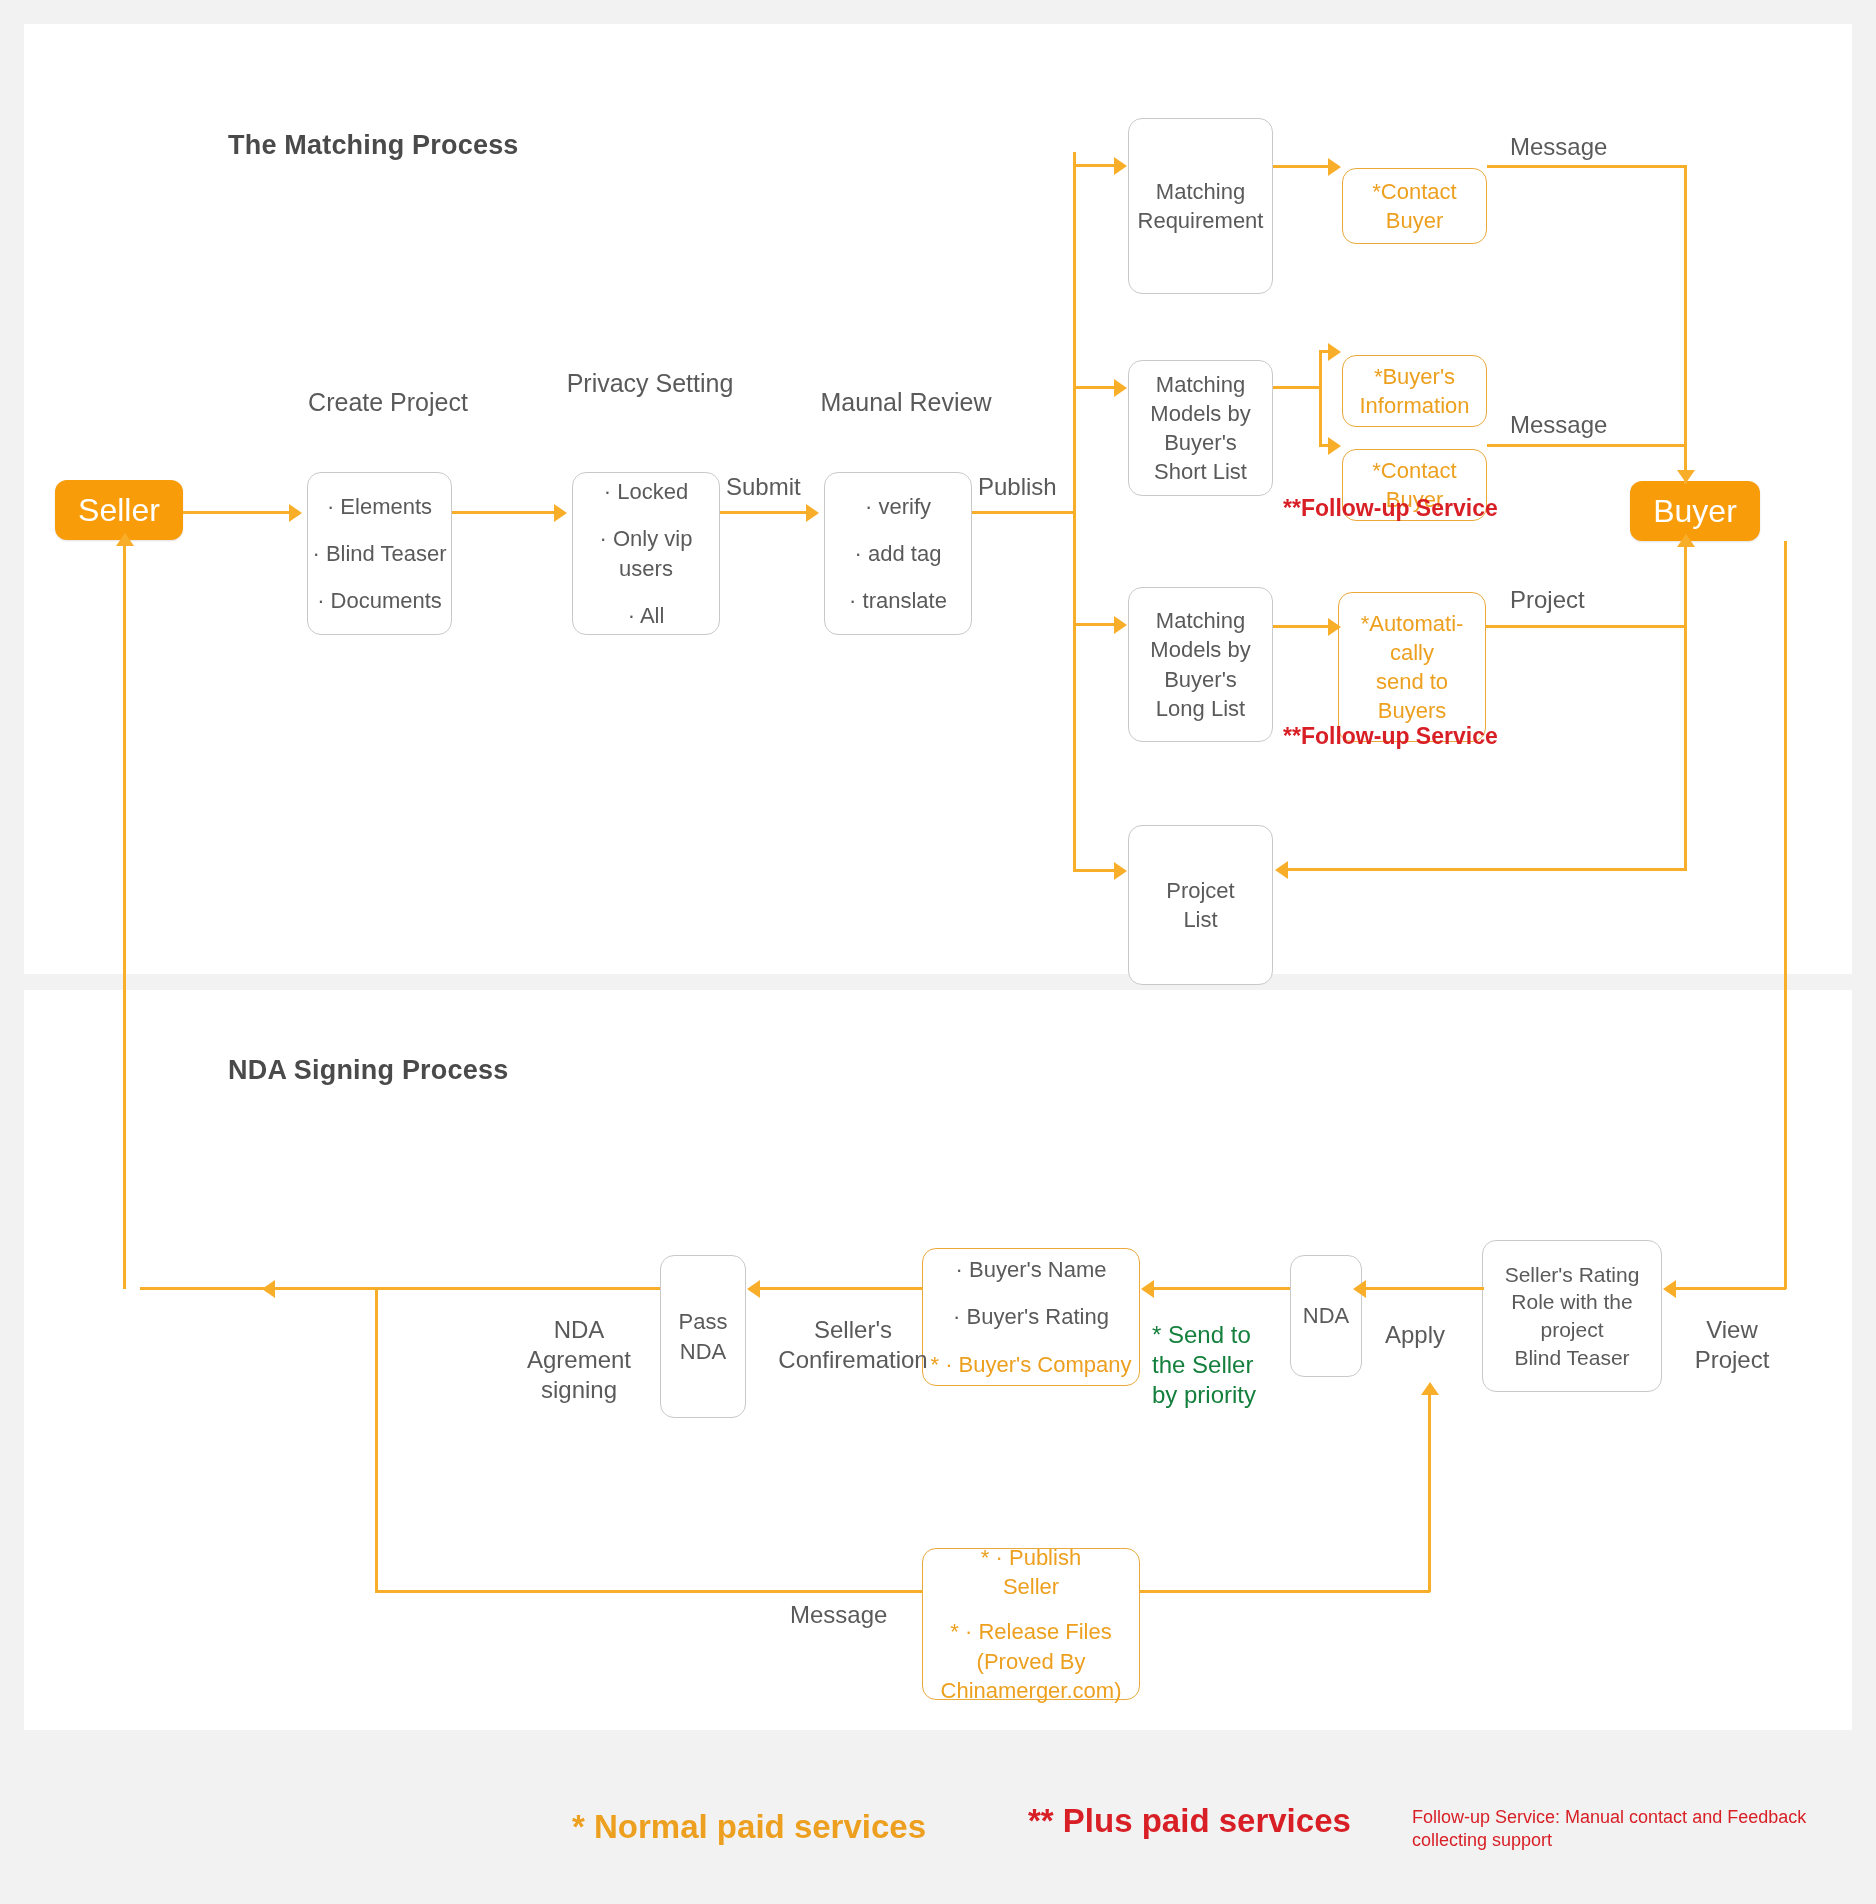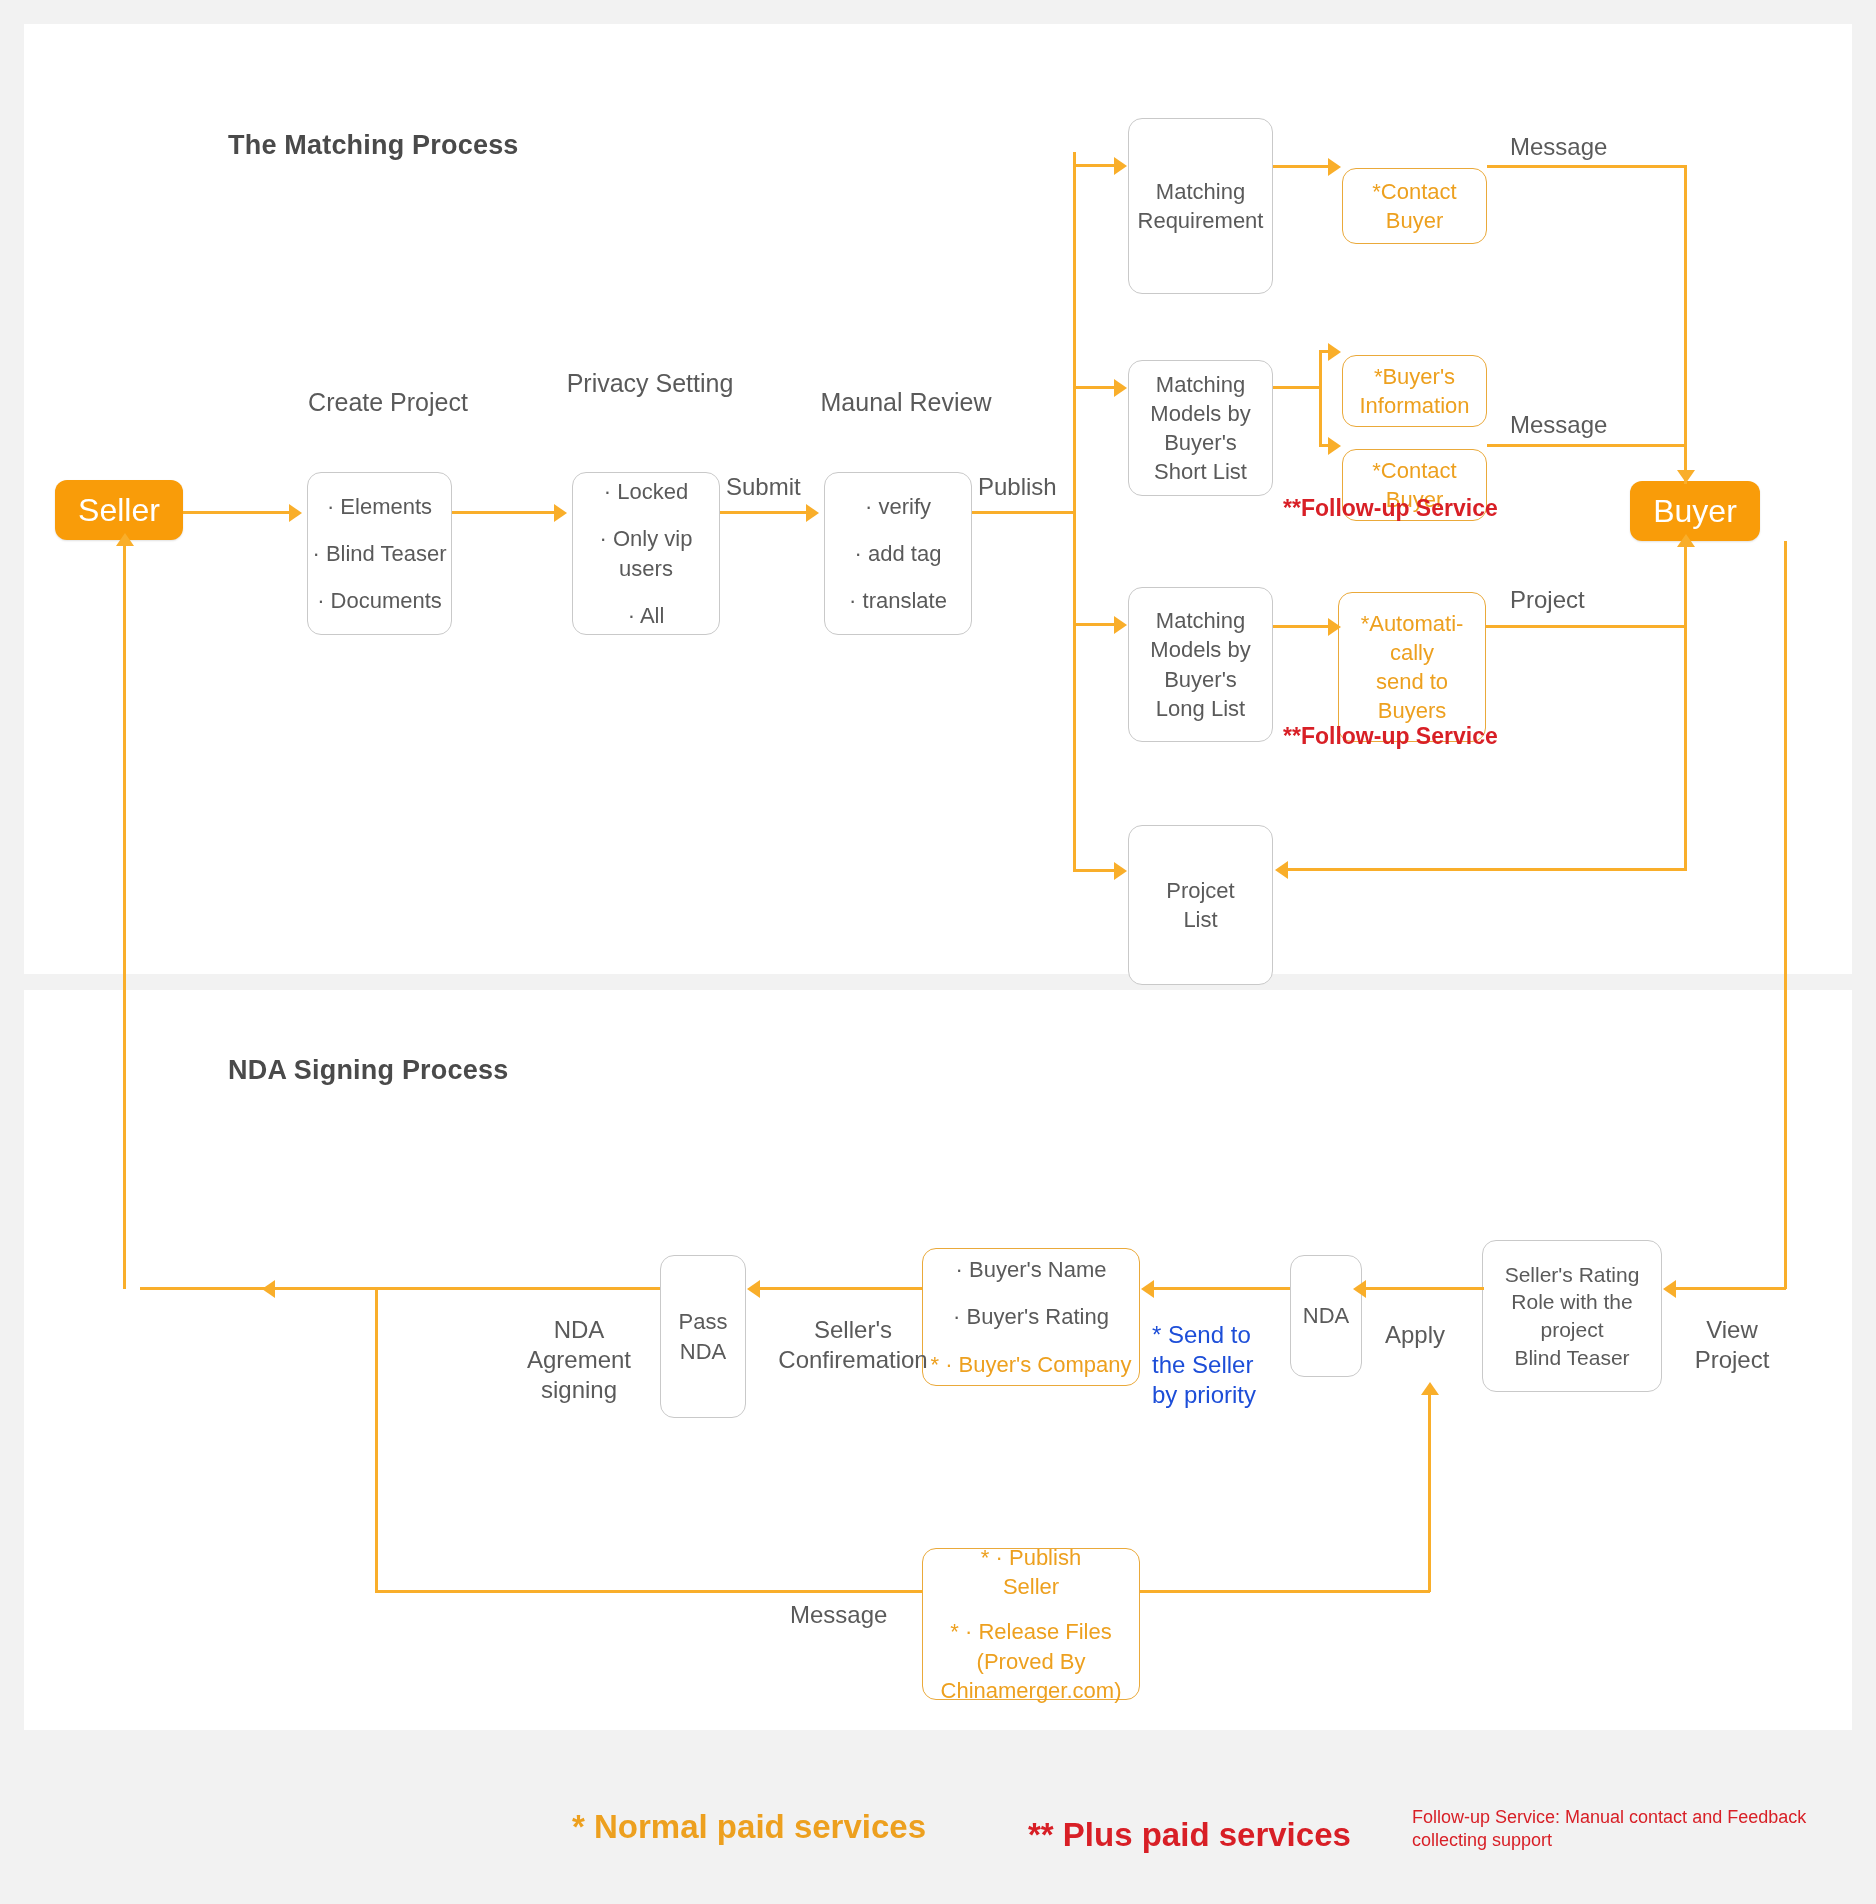--- a/index.html
+++ b/index.html
@@ -32,21 +32,21 @@
     border-radius:12px;color:#fff;font-size:32px;
     display:flex;align-items:center;justify-content:center;
     box-shadow:0 1px 2px rgba(0,0,0,.12);
   }
 
   .cap{
     position:absolute;color:#5a5a5a;font-size:24px;white-space:nowrap;
     text-align:center;line-height:1.25;
   }
   .cap.multi{white-space:normal;}
-  .cap.orange{color:#1d4ed8;}
+  .cap.orange{color:#15803d;}
   .cap.red{color:#d81f26;font-weight:bold;font-size:23px;}
   .cap.hdr{font-size:25px;}
 
   
   .ln-h,.ln-v{position:absolute;background:#F9AE2A;}
   .ln-h{height:3px;}
   .ln-v{width:3px;}
   .arw{position:absolute;width:0;height:0;}
   .arw.r{border-top:9px solid transparent;border-bottom:9px solid transparent;border-left:13px solid #F9AE2A;}
   .arw.l{border-top:9px solid transparent;border-bottom:9px solid transparent;border-right:13px solid #F9AE2A;}
@@ -263,15 +263,15 @@
 <div class="ln-h" style="left:140px;top:1287px;width:520px;"></div>
 <div class="arw l" style="left:262px;top:1280px;"></div>
 <div class="ln-v" style="left:123px;top:541px;height:748px;"></div>
 <div class="arw u" style="left:116px;top:533px;"></div>
 
 <div class="ln-v" style="left:375px;top:1287px;height:305px;"></div>
 <div class="ln-h" style="left:375px;top:1590px;width:548px;"></div>
 
 <div id="legend">
   <div class="lg normal" style="left:572px;top:38px;">* Normal paid services</div>
-  <div class="lg plus" style="left:1028px;top:46px;">** Plus paid services</div>
+  <div class="lg plus" style="left:1028px;top:32px;">** Plus paid services</div>
   <div class="lg note" style="left:1412px;top:36px;">Follow-up Service: Manual contact and Feedback collecting support</div>
 </div>
 
 </body></html>

